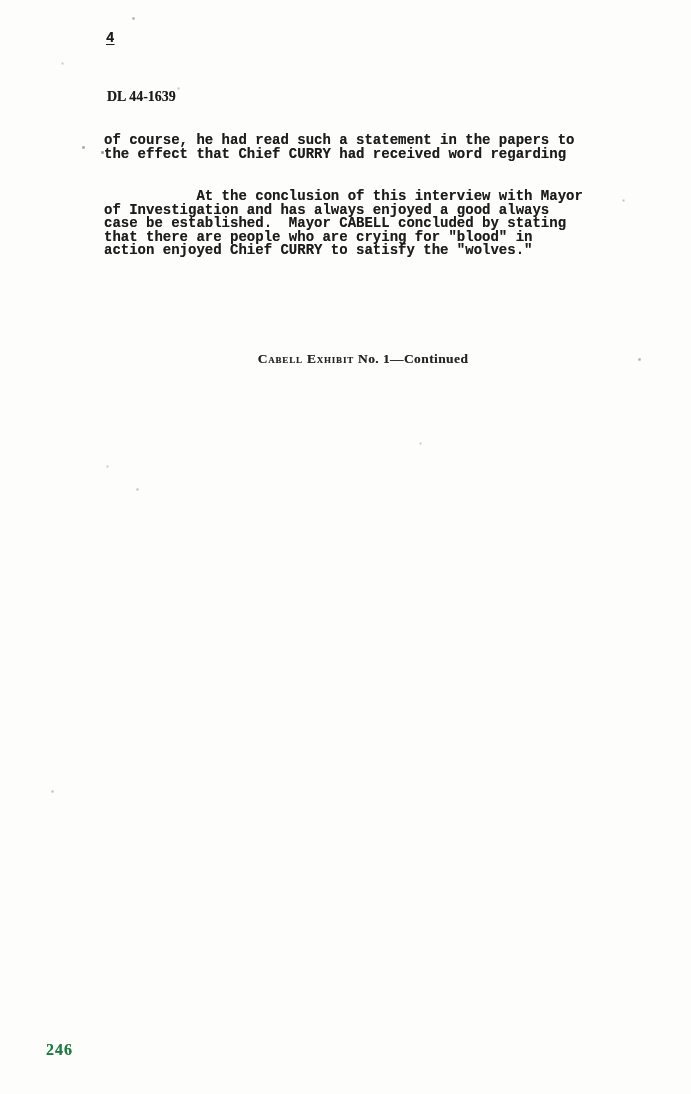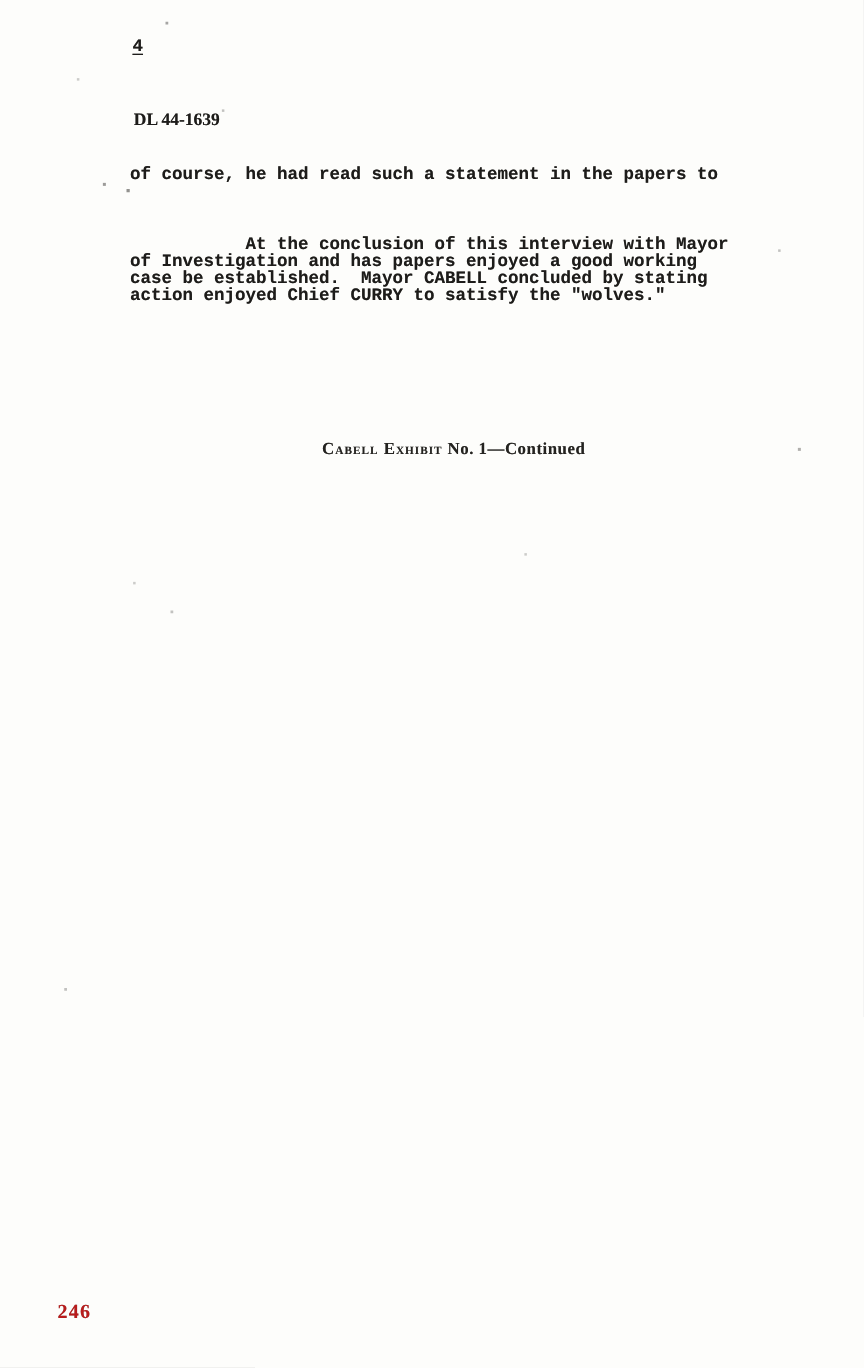--- a/index.html
+++ b/index.html
@@ -67,21 +67,21 @@
     font-variant: small-caps;
     letter-spacing: 0.8px;
   }
   .caption .caption-rest {
     margin-left: 4px;
   }
   .footer-page-number {
     position: absolute;
     left: 46px;
     top: 1041px;
-    color: #b91c1c;
+    color: #15803d;
     font-family: "Liberation Serif", "DejaVu Serif", serif;
     font-size: 16px;
     font-weight: bold;
     letter-spacing: 1px;
     text-shadow: 0 0 0.4px rgba(25, 22, 18, 0.4);
   }
   
   .scan-speckles {
     position: absolute;
     left: 0;
@@ -109,26 +109,28 @@
 <div class="page">
 
   <div class="scan-speckles"></div>
 
   <div class="typew page-label">4</div>
 
   <div class="typew file-number">DL 44-1639</div>
 
   <div class="typew para-1">
     <div class="line">of course, he had read such a statement in the papers to</div>
+    <div class="line">the effect that Chief CURRY had received word regarding</div>
   </div>
 
   <div class="typew para-2">
     <div class="line">           At the conclusion of this interview with Mayor</div>
-    <div class="line">of Investigation and has papers enjoyed a good working</div>
+    <div class="line">of Investigation and has always enjoyed a good always</div>
     <div class="line">case be established.  Mayor CABELL concluded by stating</div>
+    <div class="line">that there are people who are crying for "blood" in</div>
     <div class="line">action enjoyed Chief CURRY to satisfy the "wolves."</div>
   </div>
 
   <div class="caption">
     <span class="smallcaps">Cabell Exhibit</span><span class="caption-rest">No. 1—Continued</span>
   </div>
 
   <div class="footer-page-number">246</div>
 
 </div>

